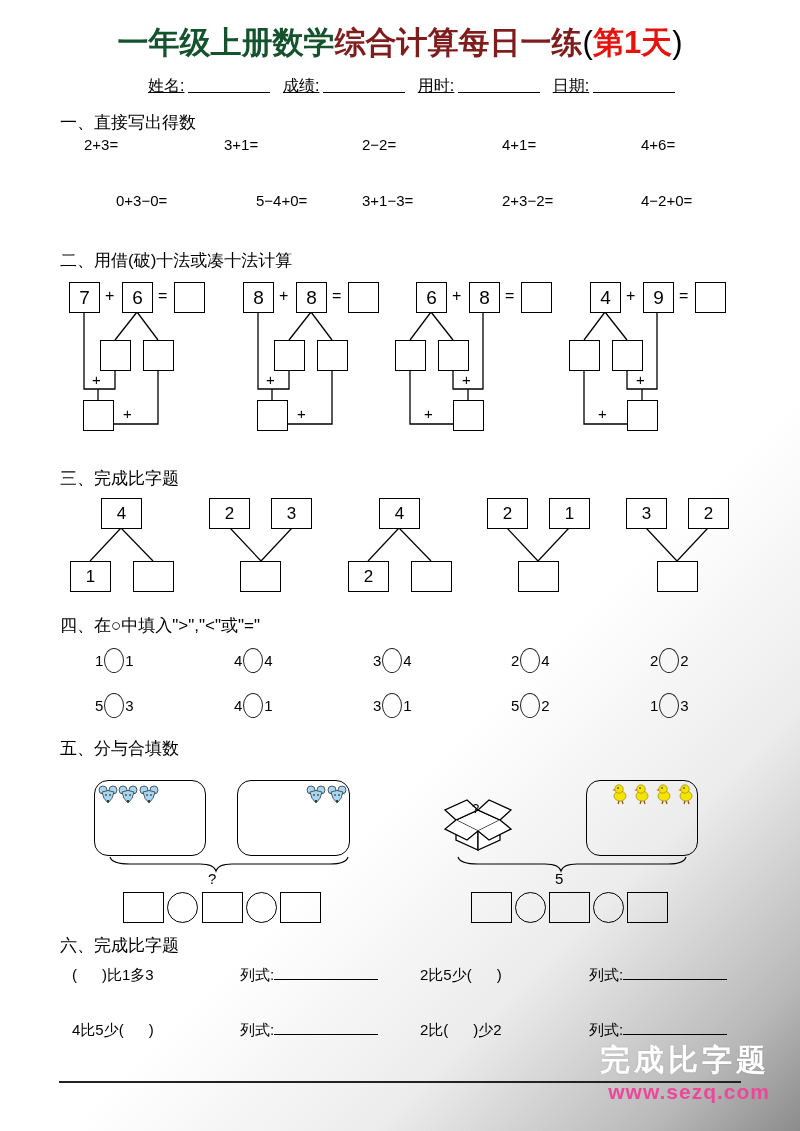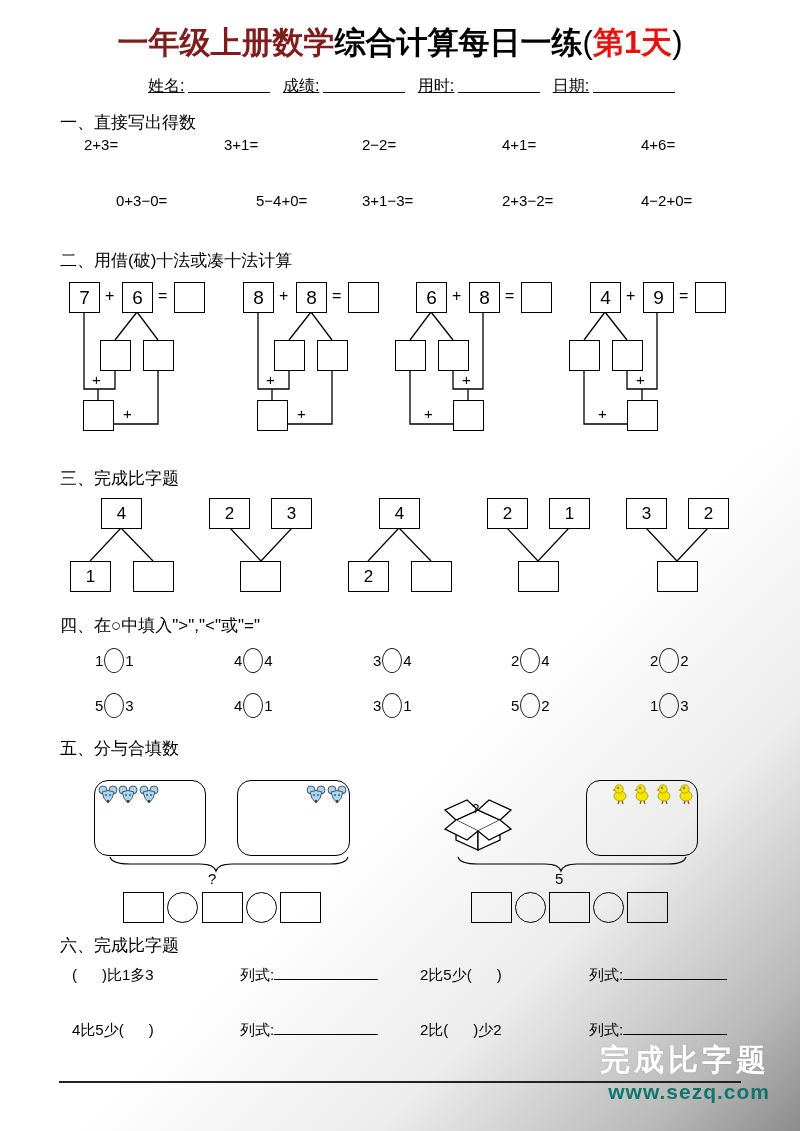--- a/index.html
+++ b/index.html
@@ -1,40 +1,40 @@
 <!DOCTYPE html>
 <html><head>
 <meta charset="utf-8">
 <style>
   html,body{margin:0;padding:0;}
   body{width:800px;height:1131px;position:relative;overflow:hidden;
        background:linear-gradient(135deg,#ffffff 0%,#ffffff 62%,#ececec 78%,#b9b9b9 92%,#8c8c8c 100%);
        font-family:"Liberation Sans","DejaVu Sans",sans-serif;color:#000;}
   .abs{position:absolute;}
   .title{left:0;right:0;top:22px;text-align:center;font-size:31px;font-weight:bold;letter-spacing:0px;white-space:nowrap;}
-  .title .t-black{color:#7f1d1d;}
-  .title .t-blue{color:#000000;margin-top:8px;}
+  .title .t-black{color:#14532d;}
+  .title .t-blue{color:#7f1d1d;margin-top:8px;}
   .title .t-red{color:#e8120c;}
   .title .paren{color:#000;font-weight:normal;}
   .info{top:76px;left:148px;font-size:16px;white-space:nowrap;}
   .info span.lab{margin-right:4px;text-decoration:underline;}
   .info span.blank{display:inline-block;width:82px;border-bottom:1px solid #000;margin-right:8px;vertical-align:-2px;}
   .sec{font-size:17px;left:60px;white-space:nowrap;}
   .expr{font-size:15px;white-space:nowrap;}
   .box{position:absolute;border:1.4px solid #000;box-sizing:border-box;background:#fff;
        display:flex;align-items:center;justify-content:center;font-size:19px;}
   .sym{position:absolute;font-size:16px;}
   svg.lines{position:absolute;left:0;top:0;overflow:visible;}
   .cmp{font-size:15px;white-space:nowrap;display:flex;align-items:center;}
   .circle{display:inline-block;width:20px;height:25px;border:1px solid #222;border-radius:50%;margin:0 1px;box-sizing:border-box;}
   .rbox{position:absolute;border:1.5px solid #000;border-radius:14px;box-sizing:border-box;}
   .eqbox{position:absolute;border:1.4px solid #000;box-sizing:border-box;}
   .eqcirc{position:absolute;border:1.4px solid #000;border-radius:50%;box-sizing:border-box;}
   .wm1{right:30px;top:1040px;font-size:30px;font-weight:bold;color:#fff;letter-spacing:4px;text-shadow:0 0 2px rgba(0,0,0,.15);}
-  .wm2{right:30px;top:1080px;font-size:21px;font-weight:bold;color:#0f766e;letter-spacing:1px;}
+  .wm2{right:30px;top:1080px;font-size:21px;font-weight:bold;color:#ec4899;letter-spacing:1px;}
 </style>
 </head>
 <body>
 
 <div class="abs title">
   <span class="t-black">一年级上册数学</span><span class="t-blue">综合计算每日一练</span><span class="paren">(</span><span class="t-red">第1天</span><span class="paren">)</span>
 </div>
 
 <div class="abs info">
   <span class="lab">姓名:</span><span class="blank"></span>

